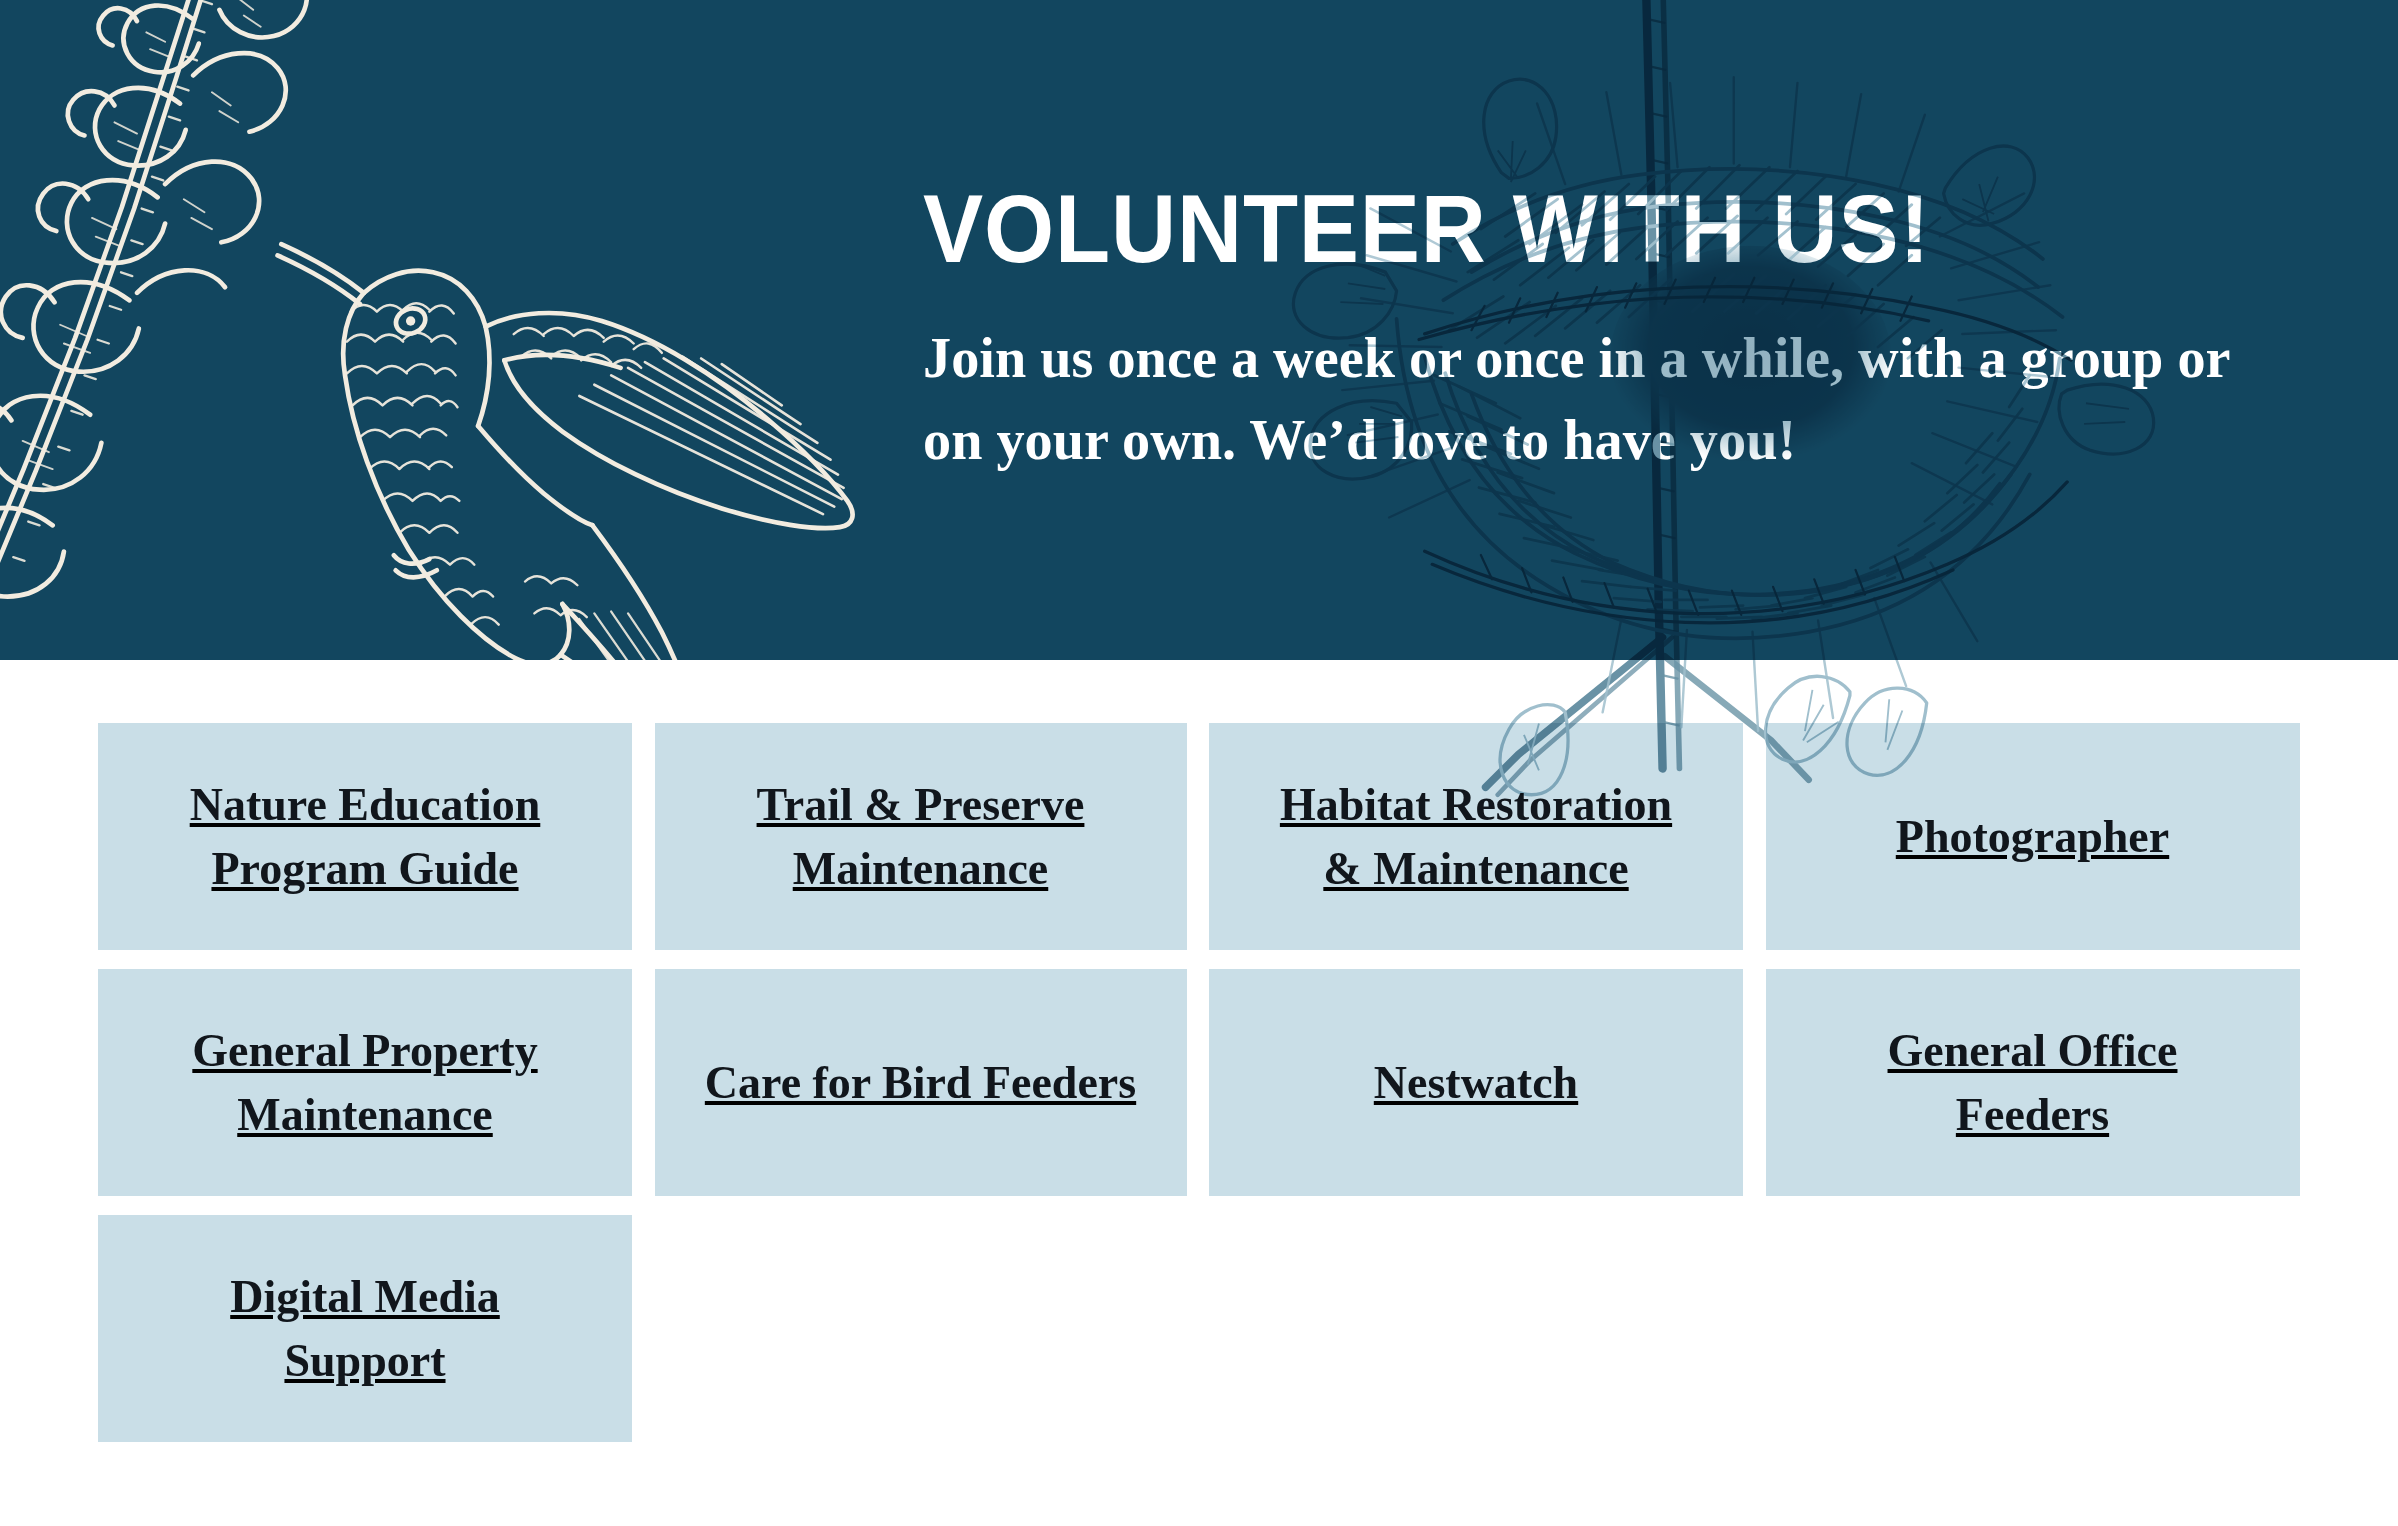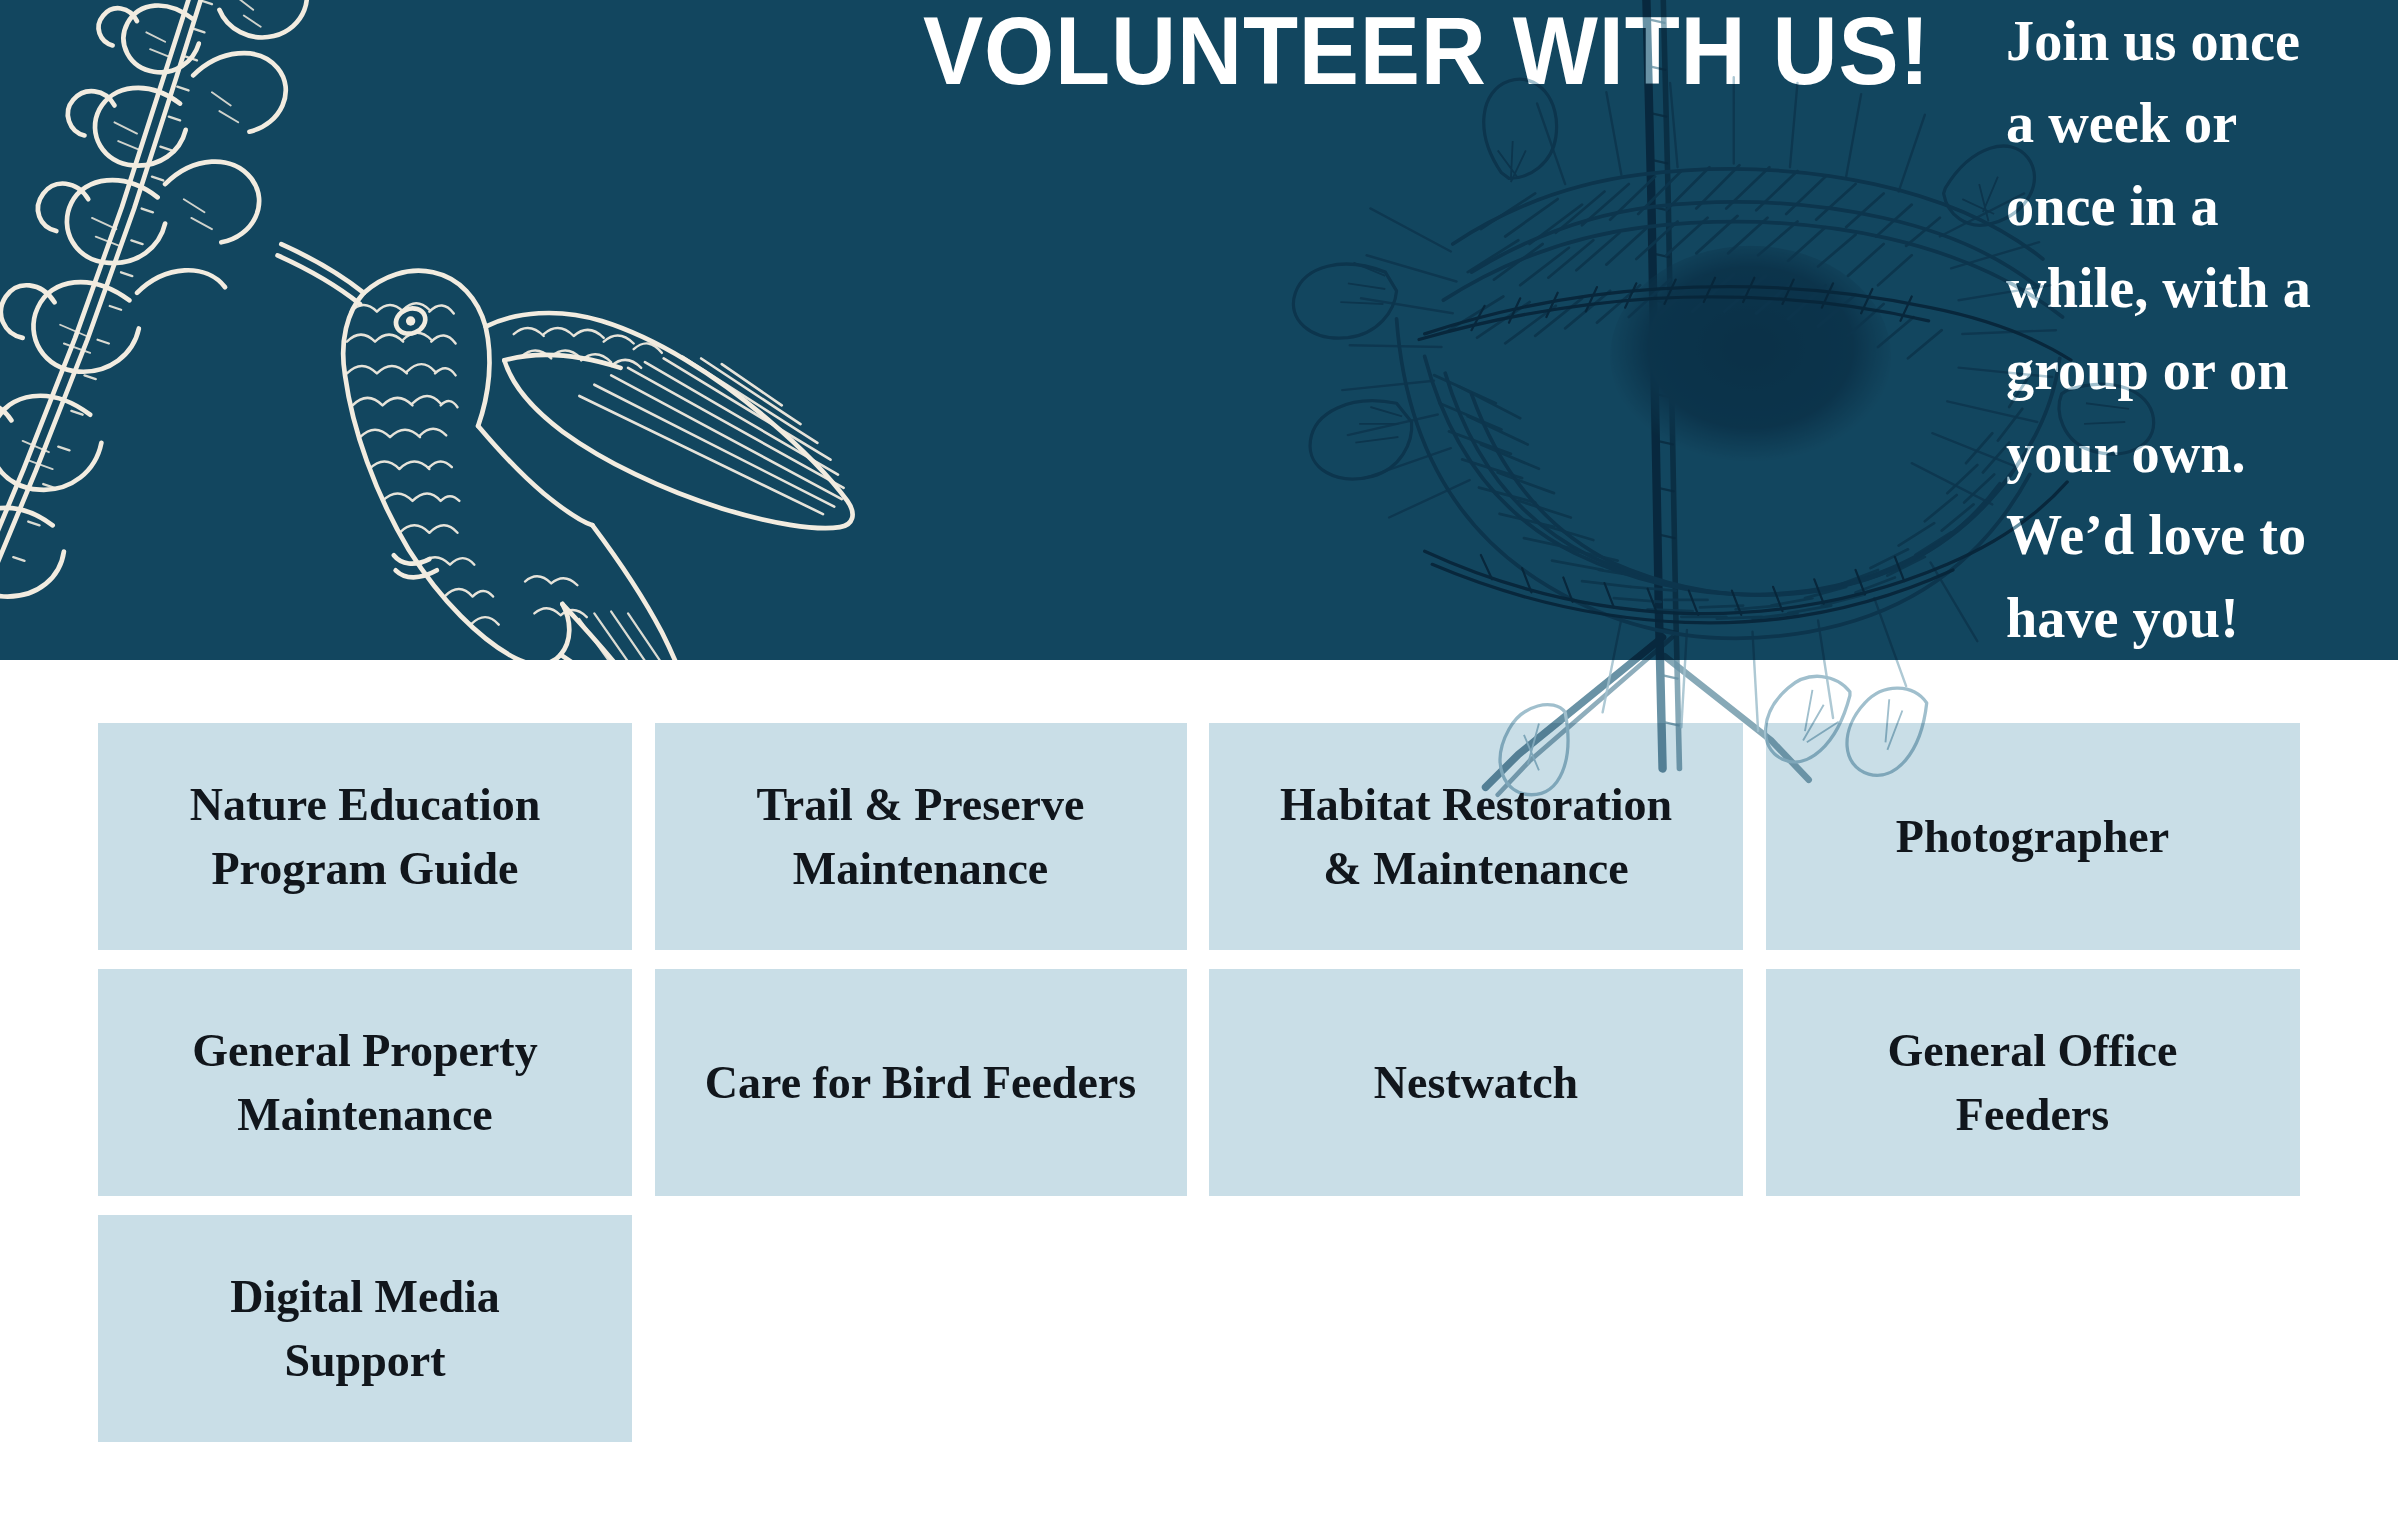--- a/index.html
+++ b/index.html
@@ -33,20 +33,21 @@
     height: 731px;
     pointer-events: none;
   }
   .header-text {
     position: absolute;
     left: 923px;
     top: 0px;
     width: 1424px;
     height: 660px;
     display: flex;
+    flex-direction: column;
     justify-content: center;
     align-items: flex-start;
   }
   .title {
     font-family: "Liberation Sans", sans-serif;
     font-weight: 700;
     font-size: 97px;
     line-height: 1.05;
     letter-spacing: 0.9px;
     color: #ffffff;
@@ -67,20 +68,21 @@
     transform-origin: left center;
   }
 
   
   .grid-wrap {
     position: absolute;
     left: 98px;
     top: 723px;
     width: 2202px;
     height: 718px;
+    text-decoration: underline;
   }
   .grid {
     position: relative;
     display: grid;
     grid-template-columns: 534px 532px 534px 534px;
     grid-template-rows: 227px 227px 227px;
     column-gap: 22.5px;
     row-gap: 19px;
     width: 2202px;
     height: 718px;

